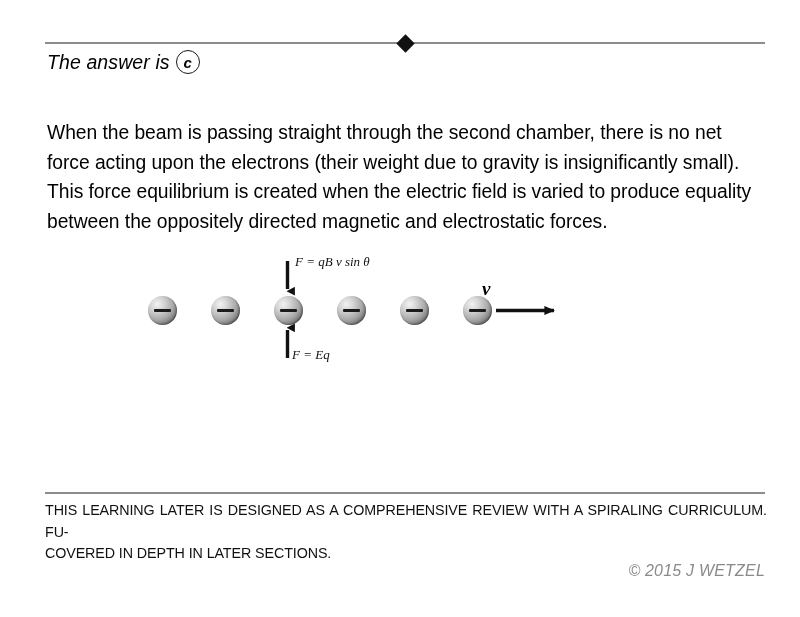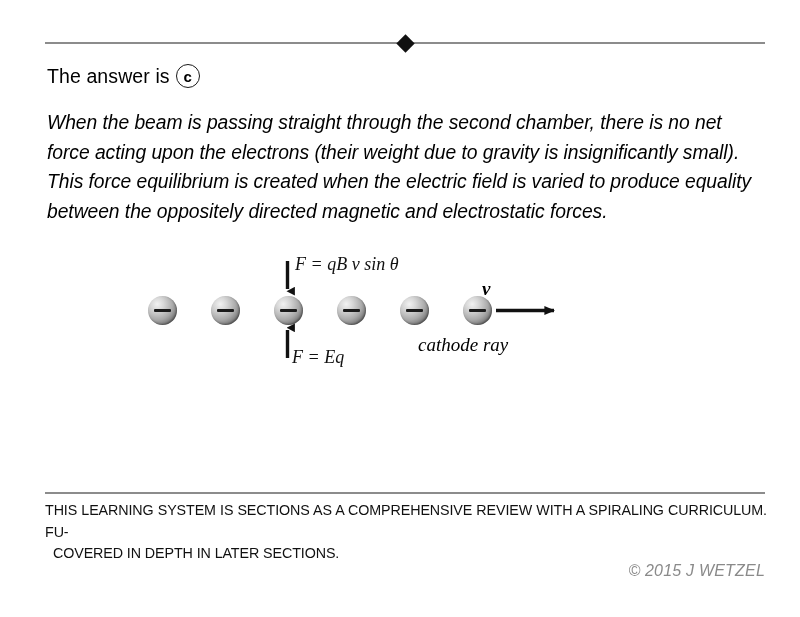--- a/index.html
+++ b/index.html
@@ -41,53 +41,53 @@
     margin-left: -6.5px;
     margin-top: -6.5px;
     background: #111111;
     transform: rotate(45deg);
   }
 
   
   #answer-line {
     position: absolute;
     left: 47px;
-    top: 64px;
+    top: 50px;
     font-size: 19.5px;
     letter-spacing: 0.1px;
     white-space: nowrap;
     display: flex;
     align-items: center;
+    font-style: italic;
   }
   #answer-line .answer-text { }
   #answer-line .answer-circle {
     display: inline-flex;
     align-items: center;
     justify-content: center;
     width: 22px;
     height: 22px;
     border: 1.4px solid #1a1a1a;
     border-radius: 50%;
     font-weight: bold;
     font-size: 15px;
     margin-left: 6px;
     line-height: 1;
   }
 
   
   #body-paragraph {
     position: absolute;
     left: 47px;
-    top: 108px;
+    top: 118px;
     width: 718px;
     font-size: 19.3px;
     line-height: 29.5px;
     text-align: left;
     letter-spacing: -0.05px;
-    font-style: italic;
   }
 
   
   #diagram {
     position: absolute;
     left: 130px;
     top: 250px;
     width: 460px;
     height: 125px;
   }
@@ -120,21 +120,21 @@
     top: 0;
     width: 460px;
     height: 125px;
     overflow: visible;
   }
 
   .formula {
     position: absolute;
     font-family: "Liberation Serif", serif;
     font-style: italic;
-    font-size: 18px;
+    font-size: 13px;
     white-space: nowrap;
     color: #111111;
   }
   #formula-magnetic {
     left: 165px;
     top: 4px;
   }
   #formula-electric {
     left: 162px;
     top: 97px;
@@ -175,21 +175,20 @@
     top: 500px;
     width: 722px;
     font-size: 14.3px;
     line-height: 21.5px;
     letter-spacing: -0.1px;
     text-align: justify;
     color: #111111;
   }
   #footer-note .last-line {
     text-align: left;
-    margin-left: 8px;
   }
   #copyright {
     position: absolute;
     right: 35px;
     top: 562px;
     font-size: 16px;
     font-style: italic;
     color: #8a8a8a;
     letter-spacing: 0.2px;
   }
@@ -246,23 +245,22 @@
     <line x1="157.5" y1="11" x2="157.5" y2="39" stroke="#111111" stroke-width="3.4" marker-end="url(#ah-down)"></line>
 
     <line x1="157.5" y1="108" x2="157.5" y2="80" stroke="#111111" stroke-width="3.4" marker-end="url(#ah-up)"></line>
 
     <line x1="366" y1="60.5" x2="424" y2="60.5" stroke="#111111" stroke-width="3.6" marker-end="url(#ah-right)"></line>
   </svg>
 
   <div class="formula" id="formula-magnetic">F = qB v sin θ</div>
   <div class="formula" id="formula-electric">F = Eq</div>
   <div id="label-v">v</div>
-  <div id="label-cathode-ray">cathode ray</div>
 </div>
 
 <div id="bottom-rule"></div>
 
 <div id="footer-note">
-  <div>THIS LEARNING SYSTEM IS SECTIONS AS A COMPREHENSIVE REVIEW WITH A SPIRALING CURRICULUM.  FU-</div>
+  <div>THIS LEARNING LATER IS DESIGNED AS A COMPREHENSIVE REVIEW WITH A SPIRALING CURRICULUM.  FU-</div>
   <div class="last-line">COVERED IN DEPTH IN LATER SECTIONS.</div>
 </div>
 
 <div id="copyright">© 2015 J WETZEL</div>
 
 </body></html>

